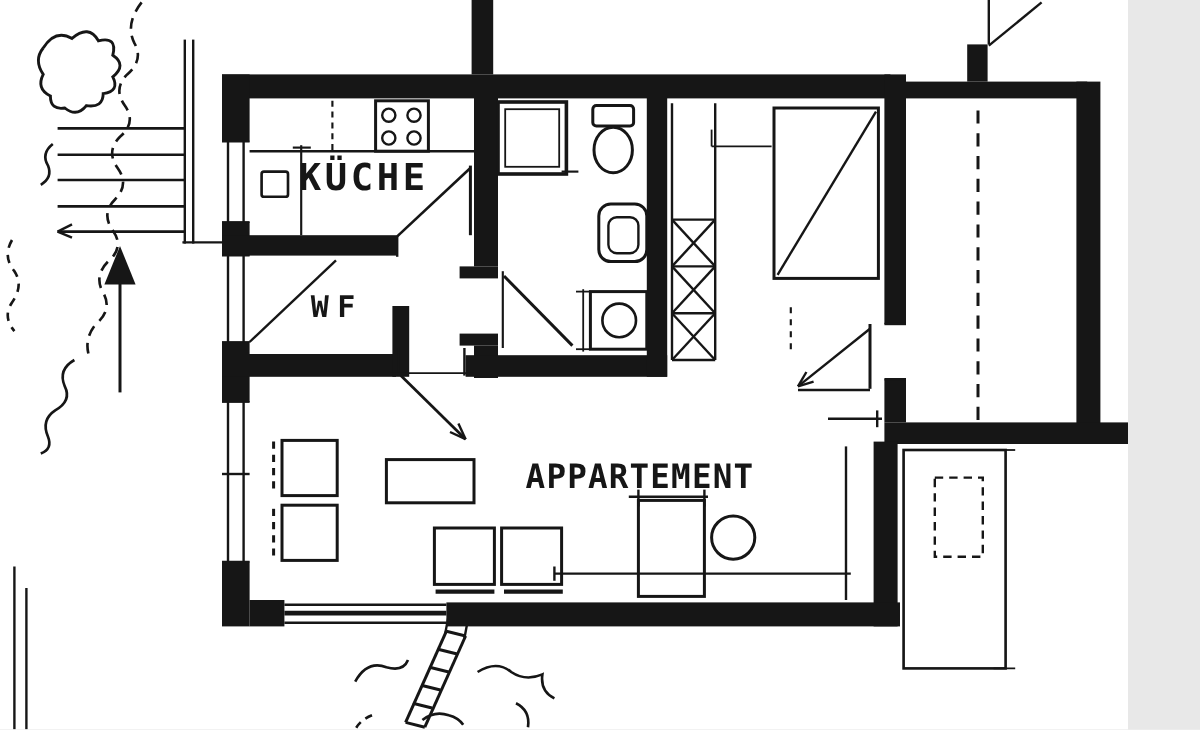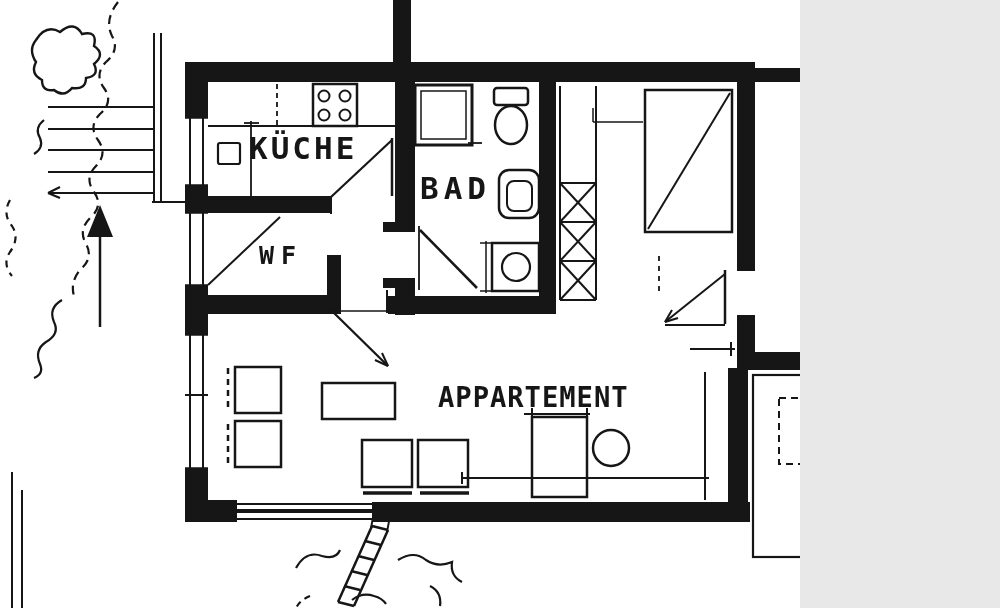--- a/index.html
+++ b/index.html
@@ -1,17 +1,17 @@
 <!DOCTYPE html>
 <html><head>
 <meta charset="utf-8">
 <style>
   html,body{margin:0;padding:0;background:#e8e8e8;}
   .stage{
-    position:relative;width:800px;height:608px;
+    position:relative;width:940px;height:608px;
     background:#ffffff;overflow:hidden;
     font-family:"DejaVu Sans Mono","Liberation Mono",monospace;
   }
   svg{position:absolute;left:0;top:0;}
   .ink{stroke:#161616;fill:none;}
   .wall{fill:#161616;stroke:none;}
   .fillink{fill:#161616;stroke:none;}
   .room-label{
     position:absolute;color:#161616;font-weight:bold;
     font-family:"DejaVu Sans Mono","Liberation Mono",monospace;
@@ -264,16 +264,15 @@
     <line class="ink" stroke-width="1.5" x1="828" y1="557" x2="846" y2="557"></line>
   </g>
 
   <g>
     <line class="ink" stroke-width="2.5" stroke-dasharray="11 8" x1="815" y1="92" x2="815" y2="350"></line>
   </g>
 
 </svg>
 
   <div class="room-label lbl-kitchen">KÜCHE</div>
-  <div class="room-label lbl-bath">BAD</div>
   <div class="room-label lbl-wf">WF</div>
   <div class="room-label lbl-apartment">APPARTEMENT</div>
 </div>
 
 </body></html>

